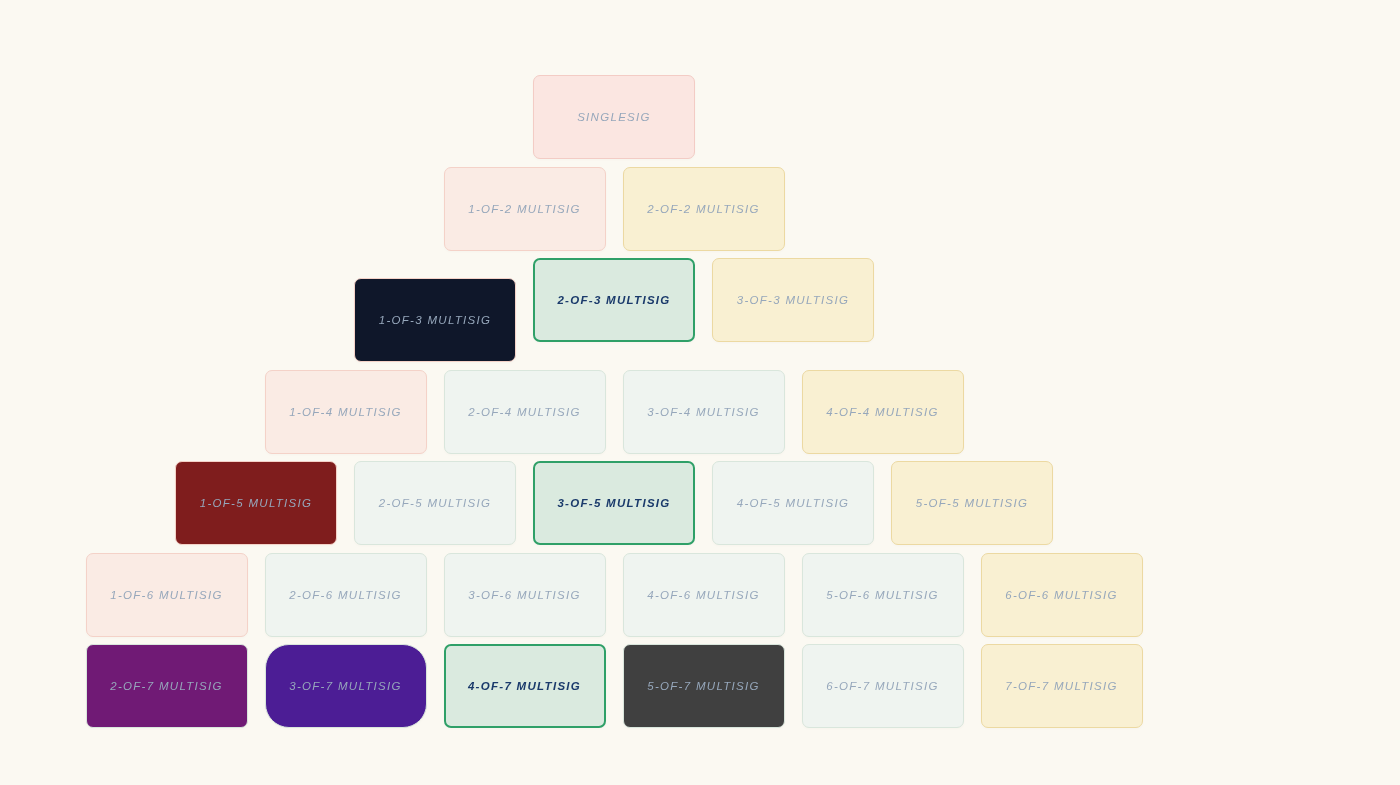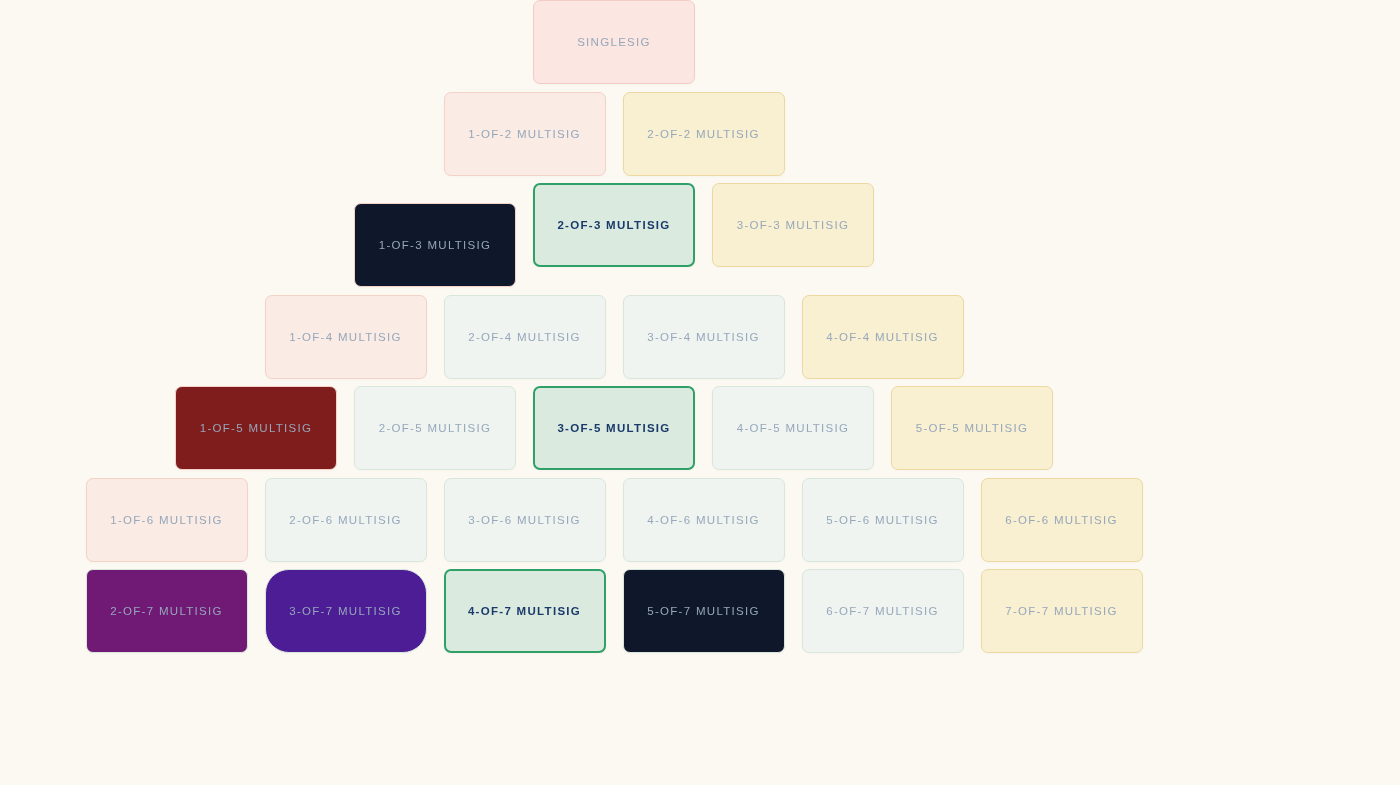--- a/index.html
+++ b/index.html
@@ -8,21 +8,23 @@
     font-family: "Liberation Sans", sans-serif;
     overflow: hidden;
   }
   .stage {
     position: relative;
     width: 1228px;
     height: 785px;
     display: flex;
     flex-direction: column;
     align-items: center;
+    padding-top: 75px;
     gap: 7.5px;
+    font-style: italic;
   }
   .row {
     display: flex;
     justify-content: center;
     gap: 17px;
   }
   .box {
     width: 162px;
     height: 84px;
     border: 1.5px solid transparent;
@@ -129,21 +131,21 @@
     <div class="row">
       <div class="box" style="background: #701a75; border-color: rgb(217, 230, 220);">
         <span class="label" style="color: rgb(150, 167, 187);">2-OF-7 MULTISIG</span>
       </div>
       <div class="box" style="background: #4c1d95; border-color: rgb(217, 230, 220); border-radius: 24px;">
         <span class="label" style="color: rgb(150, 167, 187);">3-OF-7 MULTISIG</span>
       </div>
       <div class="box highlighted" style="background: rgb(218, 234, 223); border-color: rgb(47, 160, 104);">
         <span class="label" style="color: rgb(26, 58, 107);">4-OF-7 MULTISIG</span>
       </div>
-      <div class="box" style="background: #0f172a; border-color: rgb(217, 230, 220);">
+      <div class="box" style="background: #404040; border-color: rgb(217, 230, 220);">
         <span class="label" style="color: rgb(150, 167, 187);">5-OF-7 MULTISIG</span>
       </div>
       <div class="box" style="background: rgb(239, 244, 240); border-color: rgb(217, 230, 220);">
         <span class="label" style="color: rgb(150, 167, 187);">6-OF-7 MULTISIG</span>
       </div>
       <div class="box" style="background: rgb(249, 240, 210); border-color: rgb(236, 217, 162);">
         <span class="label" style="color: rgb(150, 167, 187);">7-OF-7 MULTISIG</span>
       </div>
     </div>
   </div>

